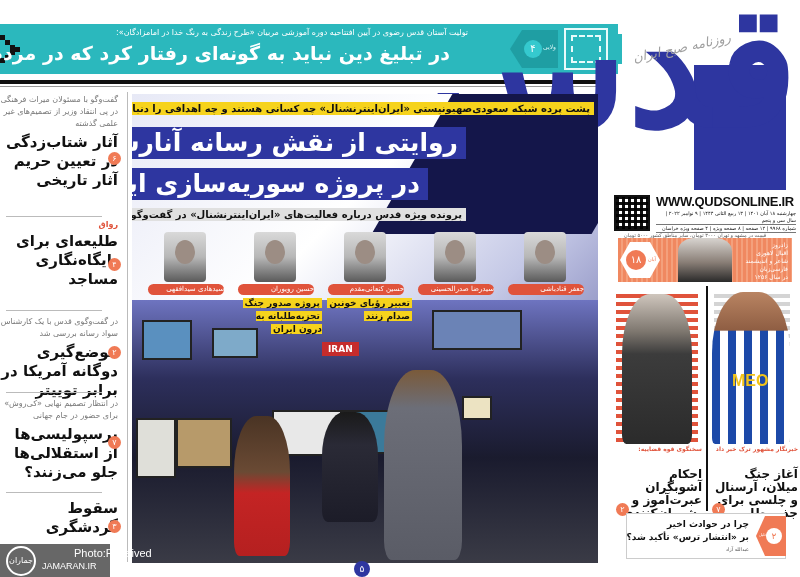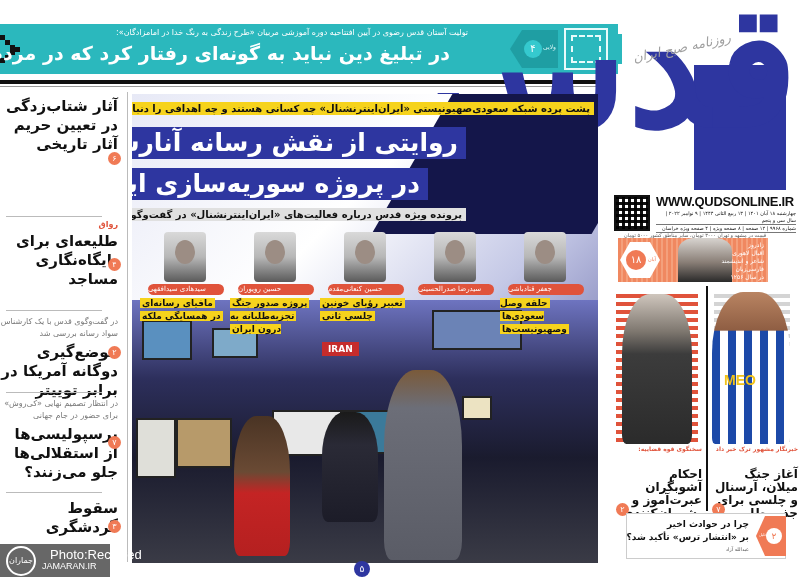--- a/index.html
+++ b/index.html
@@ -46,70 +46,70 @@
   .main .photo .screen { position: absolute; background: #7eaac9; border: 2px solid #222; }
   .main .photo .person { position: absolute; border-radius: 40% 40% 10% 10%; }
   .main .photo .brand { position: absolute; left: 190px; top: 42px; padding: 2px 6px; background: #c52c2c; color: #fff; font-size: 9px; font-weight: bold; direction: ltr; }
   .main .supra { position: absolute; right: 4px; top: 8px; background: #f6d31c; padding: 1px 4px; font-size: 10px; font-weight: bold; color: #111; white-space: nowrap; }
   .main .head-line { position: absolute; background: #2e36a0; color: #fff; font-weight: bold; font-size: 25px; line-height: 32px; padding: 0 8px; white-space: nowrap; }
   .main .hl1 { right: 132px; top: 33px; }
   .main .hl2 { right: 170px; top: 74px; }
   .main .deck { position: absolute; right: 132px; top: 114px; background: #e0e0e0; font-size: 10px; font-weight: bold; color: #111; padding: 1px 4px; white-space: nowrap; }
 
   .experts { position: absolute; left: 8px; top: 138px; width: 452px; height: 95px; }
-  .expert { position: absolute; width: 92px; height: 95px; text-align: left; }
+  .expert { position: absolute; width: 92px; height: 95px; text-align: right; }
   .expert .face { position: absolute; left: 24px; top: 0; width: 42px; height: 50px; background: linear-gradient(180deg, #d9d9d9 0%, #b7b7b7 50%, #5a5a5a 100%); border-radius: 4px; }
   .expert .face::before { content: ""; position: absolute; left: 11px; top: 8px; width: 20px; height: 24px; border-radius: 50%; background: #9c8d84; }
   .expert .name { position: absolute; left: 8px; right: 8px; top: 52px; background: #e0533b; color: #fff; font-size: 7px; border-radius: 6px; line-height: 11px; white-space: nowrap; }
   .expert .quote { position: absolute; left: 0; right: 0; top: 65px; font-size: 9px; font-weight: bold; line-height: 13px; }
   .expert .quote span { background: #f6d31c; padding: 0 2px; }
 
   .page5 { position: absolute; left: 354px; top: 561px; width: 16px; height: 16px; border-radius: 50%; background: #2e36a0; color: #fff; font-size: 9px; text-align: center; line-height: 16px; }
 
   
   .right { position: absolute; left: 612px; top: 190px; width: 188px; height: 387px; }
   .right .qr { position: absolute; left: 2px; top: 5px; width: 36px; height: 36px; background:
       repeating-linear-gradient(90deg, #111 0 3px, #fff 3px 6px),
       repeating-linear-gradient(0deg, #111 0 3px, #fff 3px 6px); background-blend-mode: multiply; border: 2px solid #111; }
   .right .url { position: absolute; left: 44px; top: 4px; font-size: 13px; font-weight: bold; color: #111; direction: ltr; font-family: "Liberation Sans", sans-serif; letter-spacing: -0.3px; }
   .right .meta-lines { position: absolute; left: 44px; top: 20px; width: 140px; font-size: 5px; color: #111; line-height: 7px; }
   .right .meta-lines div { border-bottom: 1px solid #777; }
   .right .price { position: absolute; left: 12px; top: 42px; font-size: 5px; color: #555; white-space: nowrap; }
 
-  .anniv { position: absolute; left: 6px; top: 48px; width: 150px; height: 44px; background: repeating-linear-gradient(90deg, #f08860 0 3px, #f4a07c 3px 5px); }
+  .anniv { position: absolute; left: 6px; top: 48px; width: 174px; height: 44px; background: repeating-linear-gradient(90deg, #f08860 0 3px, #f4a07c 3px 5px); }
   .anniv .txt { position: absolute; right: 4px; top: 3px; font-size: 6px; line-height: 8px; color: #fff; text-align: right; }
   .anniv .portrait { position: absolute; left: 60px; top: 0; width: 54px; height: 44px; background: linear-gradient(180deg, #d8d4d0 0%, #8a7f77 55%, #2a2a2a 100%); border-radius: 30% 30% 0 0; }
   .anniv .hex { position: absolute; left: 2px; top: 4px; width: 40px; height: 36px; background: #fff; clip-path: polygon(25% 0, 75% 0, 100% 50%, 75% 100%, 25% 100%, 0 50%); }
   .anniv .hex .n { position: absolute; left: 6px; top: 8px; width: 20px; height: 20px; border-radius: 50%; background: #f07a55; color: #fff; font-size: 10px; text-align: center; line-height: 20px; }
   .anniv .hex .m { position: absolute; left: 28px; top: 14px; font-size: 5px; color: #f07a55; }
 
   .feature-photos { position: absolute; left: 0; top: 94px; width: 188px; height: 160px; }
   .stripes-red { position: absolute; left: 4px; top: 10px; width: 82px; height: 150px; background: repeating-linear-gradient(180deg, #e0533b 0 4px, #fff 4px 8px); }
   .stripes-grey { position: absolute; left: 102px; top: 10px; width: 76px; height: 150px; background: repeating-linear-gradient(180deg, #d4d4d4 0 4px, #fff 4px 8px); }
   .man-suit { position: absolute; left: 10px; top: 10px; width: 70px; height: 150px; background: linear-gradient(180deg, #cfc6bd 0%, #7e776f 25%, #3c3c3c 40%, #2b2b2b 100%); border-radius: 40% 40% 6% 6%; }
   .player { position: absolute; left: 100px; top: 8px; width: 78px; height: 152px; border-radius: 40% 40% 4% 4%; background: linear-gradient(180deg, #b98462 0%, #8f5e43 25%, transparent 26%), repeating-linear-gradient(90deg, #1c49a8 0 8px, #ffffff 8px 16px); }
-  .player .sponsor { position: absolute; left: 12px; top: 80px; font-size: 14px; font-weight: bold; color: #f2c318; direction: ltr; font-family: "Liberation Sans", sans-serif; }
+  .player .sponsor { position: absolute; left: 20px; top: 80px; font-size: 16px; font-weight: bold; color: #f2c318; direction: ltr; font-family: "Liberation Sans", sans-serif; }
   .vdivider { position: absolute; left: 94px; top: 96px; width: 2px; height: 225px; background: #111; }
 
   .side-story { position: absolute; top: 255px; width: 86px; text-align: right; }
   .side-story .tag { font-size: 6px; color: #e0533b; font-weight: bold; white-space: nowrap; }
   .side-story .title { font-size: 12px; font-weight: bold; line-height: 13px; margin-top: 16px; }
   .side-story .badge { position: absolute; width: 13px; height: 13px; border-radius: 50%; background: #f07a55; color: #fff; font-size: 8px; text-align: center; line-height: 13px; }
 
   .box-bottom { position: absolute; left: 14px; top: 323px; width: 160px; height: 46px; border: 1px solid #ccc; background: #fff; }
   .box-bottom .hex { position: absolute; right: -1px; top: 2px; width: 30px; height: 40px; background: #f07a55; clip-path: polygon(30% 0, 100% 0, 100% 100%, 30% 100%, 0 50%); }
   .box-bottom .hex .n { position: absolute; left: 10px; top: 12px; width: 16px; height: 16px; border-radius: 50%; background: #fff; color: #f07a55; font-size: 9px; text-align: center; line-height: 16px; }
   .box-bottom .hex .m { position: absolute; left: 3px; top: 16px; font-size: 4px; color: #fff; }
   .box-bottom .t { position: absolute; right: 36px; top: 4px; font-size: 9px; font-weight: bold; line-height: 13px; text-align: right; white-space: nowrap; }
   .box-bottom .author { position: absolute; right: 36px; top: 32px; font-size: 5px; color: #555; }
 
   
   .watermark { position: absolute; left: 0; top: 544px; width: 110px; height: 33px; background: rgba(60,60,60,0.78); direction: ltr; }
   .watermark .circle { position: absolute; left: 6px; top: 2px; width: 30px; height: 30px; border-radius: 50%; border: 2px solid #fff; color: #fff; font-size: 8px; text-align: center; line-height: 26px; }
-  .watermark .l1 { position: absolute; left: 34px; top: 3px; font-size: 13px; color: #fff; font-family: "Liberation Sans", sans-serif; white-space: nowrap; padding-left: 16px; }
+  .watermark .l1 { position: absolute; left: 58px; top: 3px; font-size: 11px; color: #fff; font-family: "Liberation Sans", sans-serif; white-space: nowrap; padding-left: 16px; }
   .watermark .l2 { position: absolute; left: 42px; top: 17px; font-size: 9px; color: #fff; font-family: "Liberation Sans", sans-serif; white-space: nowrap; }
 </style>
 </head>
 <body>
 
 <div class="banner">
   <div class="pix">
     <span style="left:0;top:0"></span>
       <span style="left:5px;top:5px"></span>
       <span style="left:10px;top:10px"></span>
@@ -133,20 +133,21 @@
 <div class="logo">
   <div class="block"></div>
   <div class="glyph g1">قدس</div>
   <div class="sub">روزنامه صبح ایران</div>
 </div>
 
 <div class="leftcol">
   <div class="divider-v"></div>
 
   <div class="story" style="top:2px">
+    <div class="kick">گفت‌وگو با مسئولان میراث فرهنگی در پی انتقاد وزیر از تصمیم‌های غیر علمی گذشته</div>
     <div class="title">آثار شتاب‌زدگی در تعیین حریم آثار تاریخی</div>
     <div class="badge" style="top:58px">۶</div>
   </div>
   <div class="story-sep" style="top:124px"></div>
 
   <div class="story" style="top:128px">
     <div class="tag">رواق</div>
     <div class="title">طلیعه‌ای برای پایگاه‌نگاری مساجد</div>
     <div class="badge" style="top:38px">۴</div>
   </div>
@@ -192,40 +193,38 @@
 
   <div class="supra">پشت پرده شبکه سعودی‌صهیونیستی «ایران‌اینترنشنال» چه کسانی هستند و چه اهدافی را دنبال می‌کنند؟</div>
   <div class="head-line hl1">روایتی از نقش رسانه آنارشیست</div>
   <div class="head-line hl2">در پروژه سوریه‌سازی ایران</div>
   <div class="deck">پرونده ویژه قدس درباره فعالیت‌های «ایران‌اینترنشنال» در گفت‌وگو با کارشناسان</div>
 
   <div class="experts">
     <div class="expert" style="right:0">
       <div class="face"></div>
       <div class="name">جعفر قنادباشی</div>
-      <div class="quote"><span>حلقه وصل سعودی‌ها</span><br><span>وصهیونیست‌ها</span></div>
     </div>
     <div class="expert" style="right:90px">
       <div class="face"></div>
       <div class="name">سیدرضا صدرالحسینی</div>
     </div>
     <div class="expert" style="right:180px">
       <div class="face"></div>
       <div class="name">حسین کنعانی‌مقدم</div>
-      <div class="quote"><span>تعبیر رؤیای خونین</span><br><span>چلسی ثانی</span></div>
+      <div class="quote"><span>تعبیر رؤیای خونین</span><br><span>صدام زنند</span></div>
     </div>
     <div class="expert" style="right:270px">
       <div class="face"></div>
       <div class="name">حسین رویوران</div>
       <div class="quote"><span>پروژه صدور جنگ</span><br><span>تجزیه‌طلبانه به درون ایران</span></div>
     </div>
     <div class="expert" style="right:360px">
       <div class="face"></div>
       <div class="name">سیدهادی سیدافقهی</div>
-      <div class="quote"><span>مافیای رسانه‌ای</span><br><span>در همسایگی ملکه</span></div>
     </div>
   </div>
 </div>
 <div class="page5">۵</div>
 
 <div class="right">
   <div class="qr"></div>
   <div class="url">WWW.QUDSONLINE.IR</div>
   <div class="meta-lines">
     <div>چهارشنبه ۱۸ آبان ۱۴۰۱ | ۱۳ ربیع الثانی ۱۴۴۴ | ۹ نوامبر ۲۰۲۲ | سال سی و پنجم</div>

